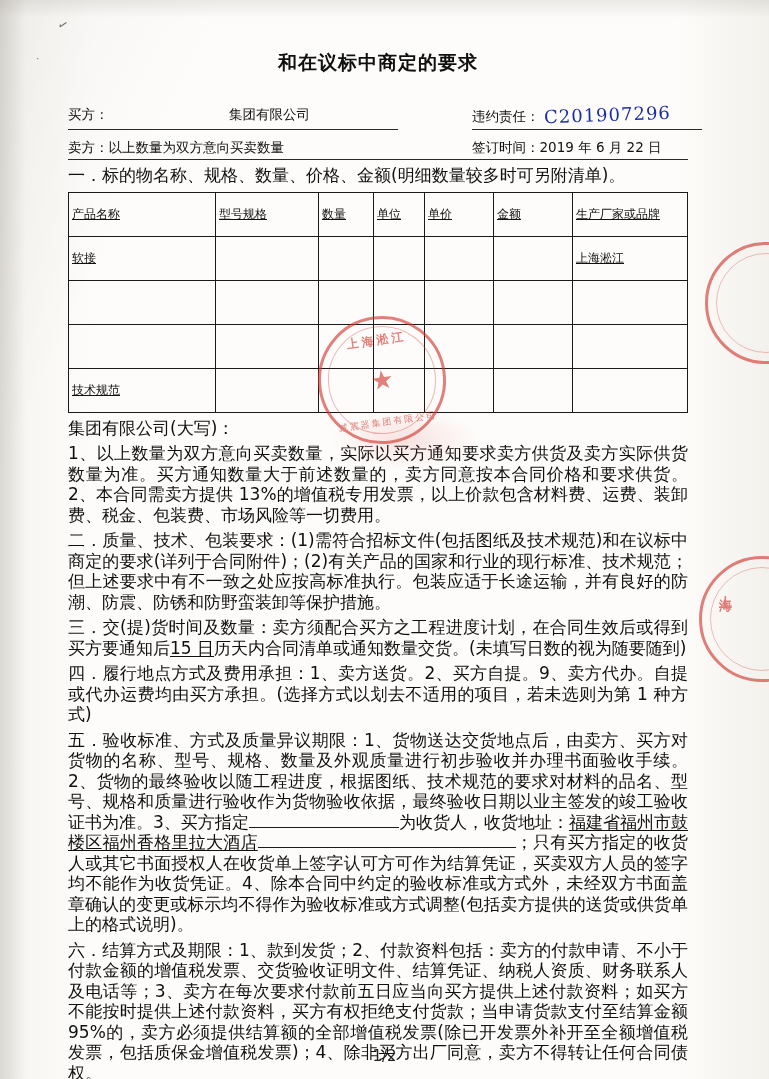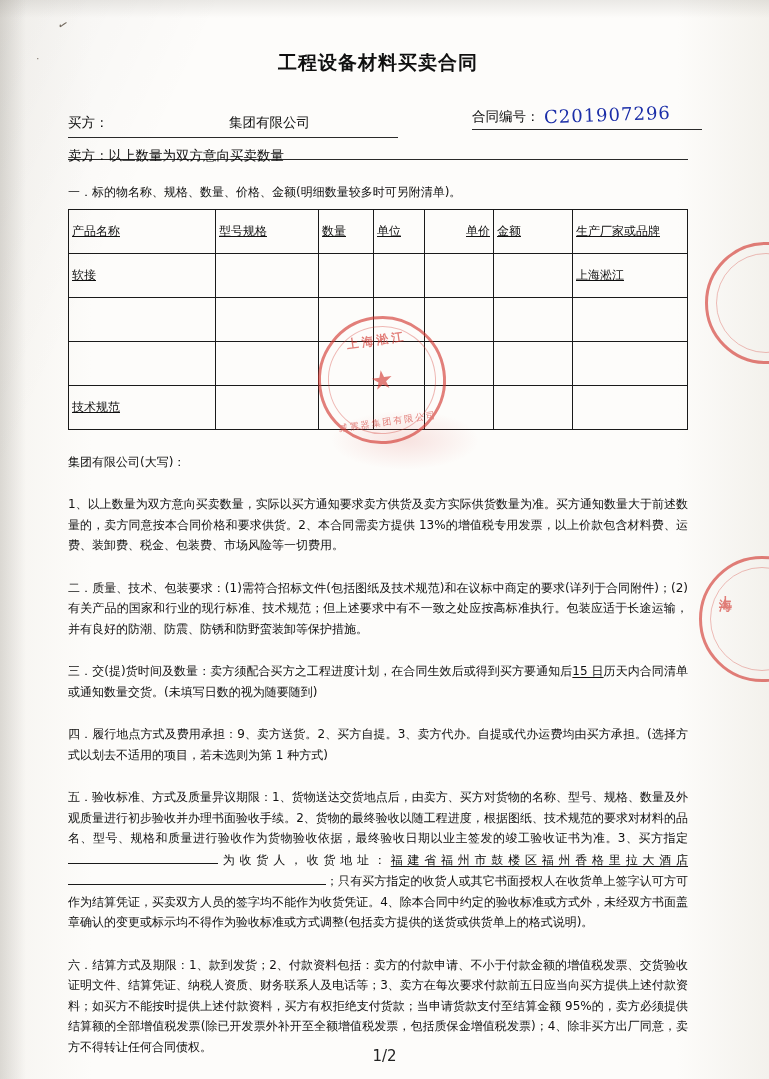--- a/index.html
+++ b/index.html
@@ -38,21 +38,21 @@
     letter-spacing:1px;
     margin:10px 0 26px 0;
     font-family:"DejaVu Sans","Liberation Sans",sans-serif;
   }
   .parties{
     position:relative;
     font-size:13.5px;
     line-height:25px;
     height:56px;
   }
-  .parties .left{position:absolute;left:0;top:8px;width:330px;}
+  .parties .left{position:absolute;left:0;top:0;width:330px;}
   .parties .right{position:absolute;left:404px;top:0;width:230px;}
   .row-line{position:relative;height:26px;}
   .lbl{display:inline-block;}
   .buyer-blank{display:inline-block;width:112px;}
   .hand{
     font-family:"DejaVu Serif","Liberation Serif",serif;
     color:#1b2ea8;
     font-size:18px;
     letter-spacing:1px;
     transform:rotate(-2deg);
@@ -64,43 +64,43 @@
   }
   .rule.short{width:100%;}
   .para{
     font-size:13.5px;
     line-height:21px;
     text-align:justify;
     margin:8px 0 0 0;
   }
   .indent{text-indent:28px;}
   .sec{
-    font-size:12px;
+    font-size:17px;
     line-height:20.5px;
     text-align:justify;
-    margin:22px 0 0 0;
+    margin:5px 0 0 0;
   }
   table.goods{
     width:100%;
     border-collapse:collapse;
     margin-top:6px;
     font-size:12px;
   }
   table.goods td{
     border:1px solid #1a1a1a;
     height:17px;
     padding:13px 3px;
     vertical-align:middle;
     text-decoration:underline;
   }
   .c-name{width:140px;}
   .c-model{width:96px;margin-left:41px;}
   .c-qty{width:48px;}
   .c-unit{width:44px;}
-  .c-price{width:62px;text-align:right;}
+  .c-price{width:62px;}
   .c-amt{width:72px;}
   .c-brand{width:auto;}
   .underline{
     text-decoration:underline;
     text-underline-offset:2px;
   }
   .blank-line{
     display:inline-block;
     border-bottom:1px solid #1a1a1a;
     height:14px;
@@ -175,40 +175,43 @@
 
 <div class="page">
   <div class="shadow-left"></div>
   <div class="shadow-top"></div>
 
   <div class="mark-a">✓</div>
   <div class="mark-b">·</div>
 
   <div class="content">
 
-    <div class="doc-title">工程设备材料买卖合同</div>
+    <div class="doc-title">和在议标中商定的要求</div>
 
     <div class="parties">
       <div class="left">
         <div class="row-line">
           <span class="lbl">买方：</span>
           <span class="buyer-blank"></span>
           <span>集团有限公司</span>
         </div>
         <hr class="rule short">
         <div class="row-line">
           <span>卖方：以上数量为双方意向买卖数量</span>
         </div>
       </div>
       <div class="right">
         <div class="row-line">
-          <span>合同编号：</span>
+          <span>违约责任：</span>
           <span class="hand">C201907296</span>
         </div>
         <hr class="rule short">
+        <div class="row-line">
+          <span>签订时间：2019 年 6 月 22 日</span>
+        </div>
       </div>
     </div>
     <hr class="rule short">
 
 
     <p class="sec">一．标的物名称、规格、数量、价格、金额(明细数量较多时可另附清单)。</p>
 
     <table class="goods">
       <tbody>
           <tr>
@@ -260,21 +263,21 @@
       </table>
 
     <p class="sec">集团有限公司(大写)：</p>
     <p class="sec">1、以上数量为双方意向买卖数量，实际以买方通知要求卖方供货及卖方实际供货数量为准。买方通知数量大于前述数量的，卖方同意按本合同价格和要求供货。2、本合同需卖方提供 13%的增值税专用发票，以上价款包含材料费、运费、装卸费、税金、包装费、市场风险等一切费用。</p>
     <p class="sec">二．质量、技术、包装要求：(1)需符合招标文件(包括图纸及技术规范)和在议标中商定的要求(详列于合同附件)；(2)有关产品的国家和行业的现行标准、技术规范；但上述要求中有不一致之处应按高标准执行。包装应适于长途运输，并有良好的防潮、防震、防锈和防野蛮装卸等保护措施。</p>
 
     <p class="sec">
       <span>三．交(提)货时间及数量：卖方须配合买方之工程进度计划，在合同生效后或得到买方要通知后</span><span class="underline">15 日</span><span>历天内合同清单或通知数量交货。(未填写日数的视为随要随到)</span>
     </p>
 
-    <p class="sec">四．履行地点方式及费用承担：9、卖方送货。2、买方自提。3、卖方代办。自提或代办运费均由买方承担。(选择方式以划去不适用的项目，若未选则为第 1 种方式)</p>
+    <p class="sec">四．履行地点方式及费用承担：1、卖方送货。2、买方自提。9、卖方代办。自提或代办运费均由买方承担。(选择方式以划去不适用的项目，若未选则为第 1 种方式)</p>
 
     <p class="sec">
       <span>五．验收标准、方式及质量异议期限：1、货物送达交货地点后，由卖方、买方对货物的名称、型号、规格、数量及外观质量进行初步验收并办理书面验收手续。2、货物的最终验收以随工程进度，根据图纸、技术规范的要求对材料的品名、型号、规格和质量进行验收作为货物验收依据，最终验收日期以业主签发的竣工验收证书为准。3、买方指定</span><span class="blank-line w150"></span><span>为收货人，收货地址：</span><span class="underline">福建省福州市鼓楼区福州香格里拉大酒店</span><span class="blank-line w250"></span><span>；只有买方指定的收货人或其它书面授权人在收货单上签字认可方可作为结算凭证，买卖双方人员的签字均不能作为收货凭证。4、除本合同中约定的验收标准或方式外，未经双方书面盖章确认的变更或标示均不得作为验收标准或方式调整(包括卖方提供的送货或供货单上的格式说明)。</span>
     </p>
 
     <p class="sec">六．结算方式及期限：1、款到发货；2、付款资料包括：卖方的付款申请、不小于付款金额的增值税发票、交货验收证明文件、结算凭证、纳税人资质、财务联系人及电话等；3、卖方在每次要求付款前五日应当向买方提供上述付款资料；如买方不能按时提供上述付款资料，买方有权拒绝支付货款；当申请货款支付至结算金额 95%的，卖方必须提供结算额的全部增值税发票(除已开发票外补开至全额增值税发票，包括质保金增值税发票)；4、除非买方出厂同意，卖方不得转让任何合同债权。</p>
     <p class="sec">八．违约责任：1、如果卖方未能按合同约定的时间交货(不可抗力除外)，每延误一天，</p>
   </div>
 
   <div class="smear"></div>

